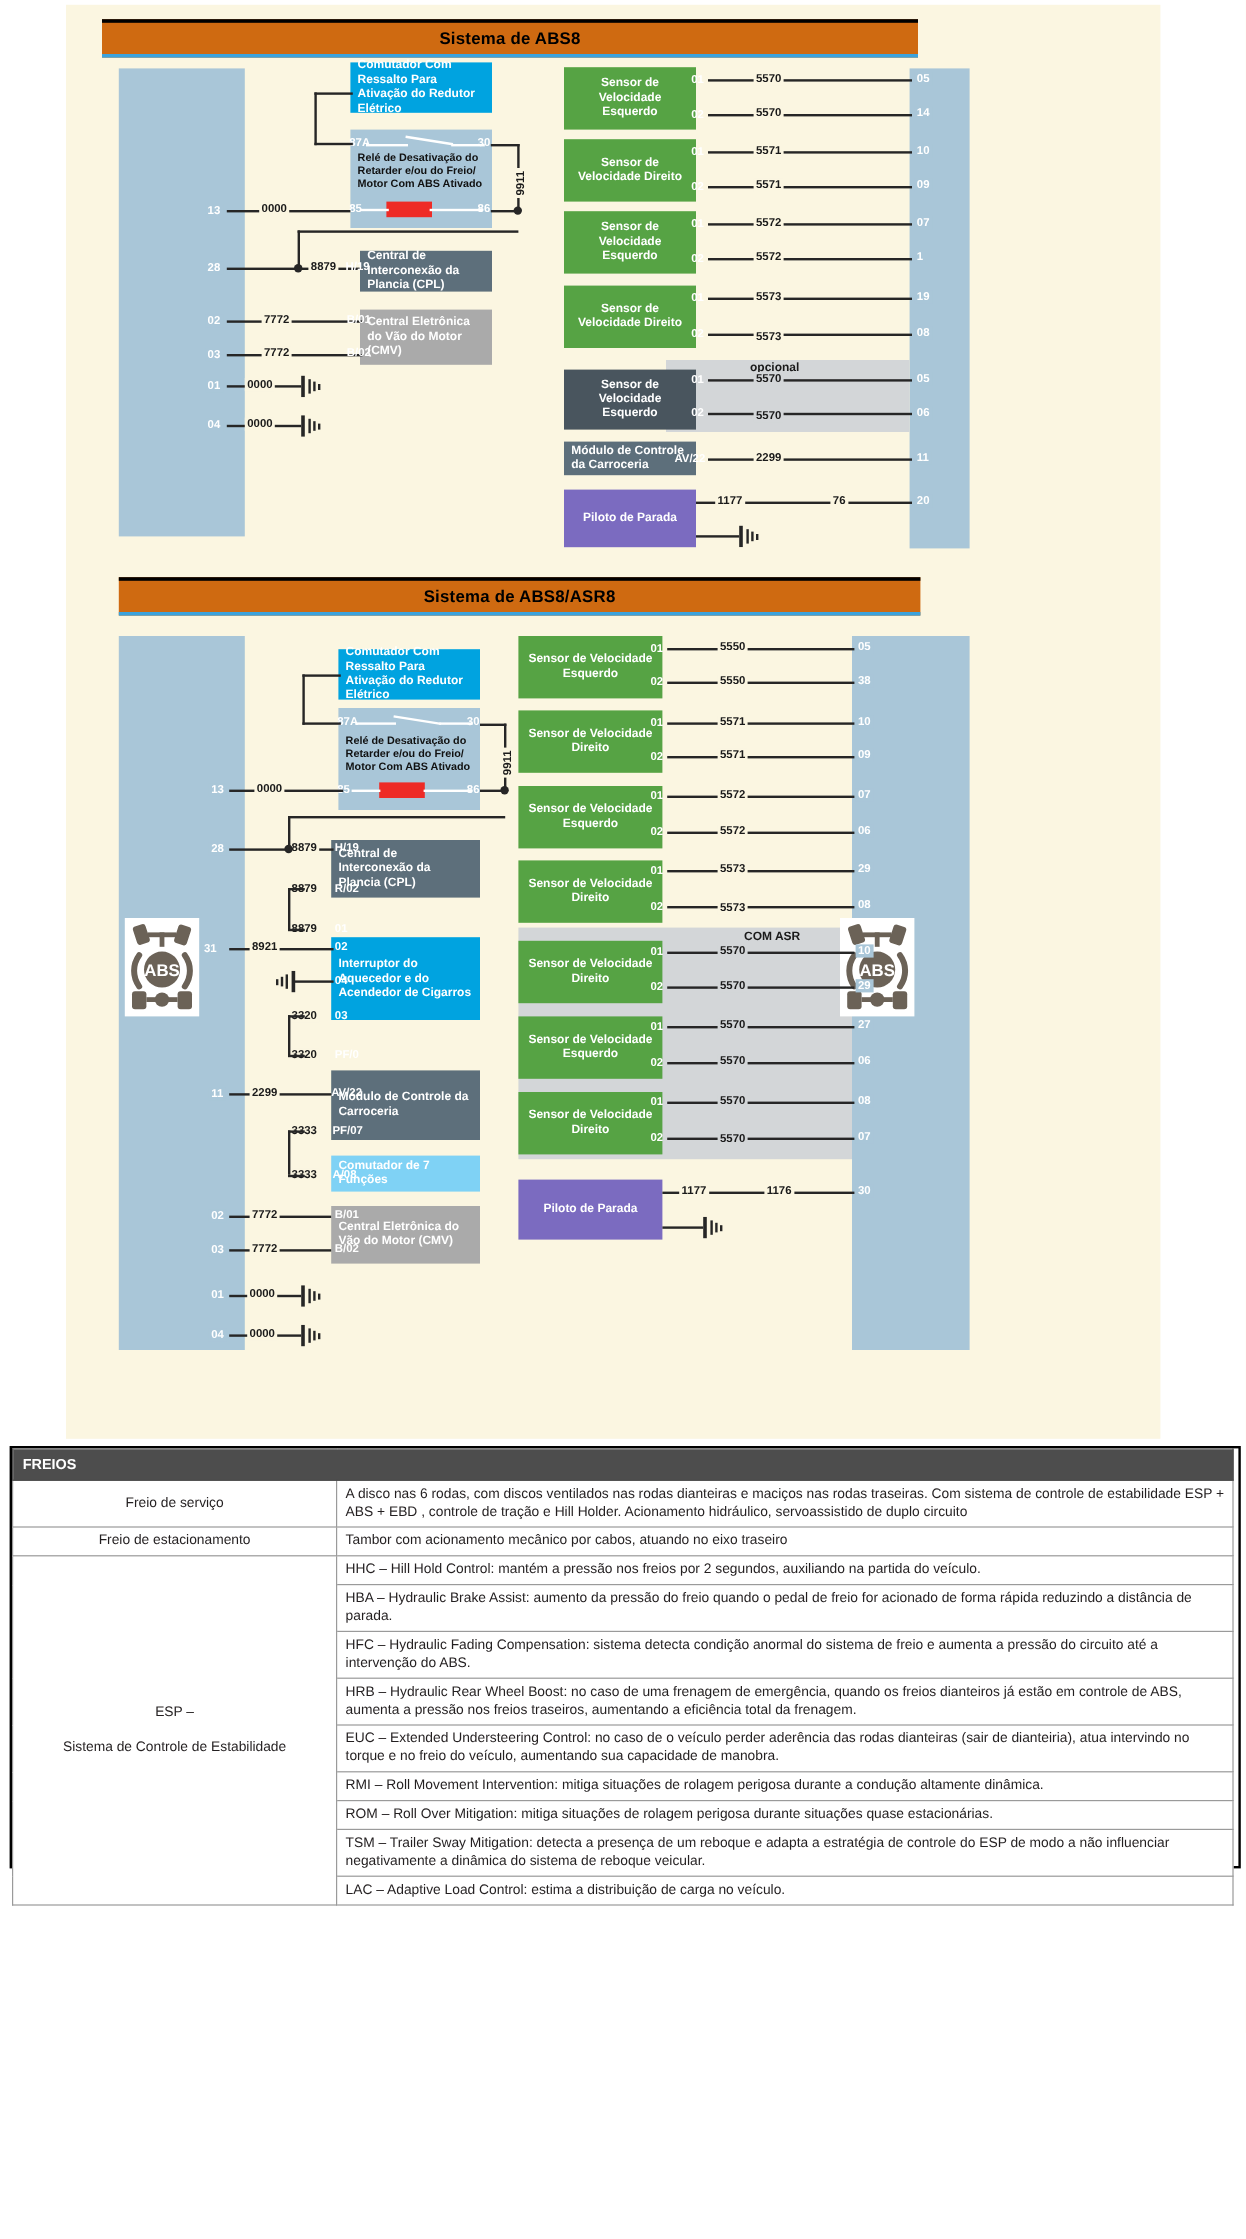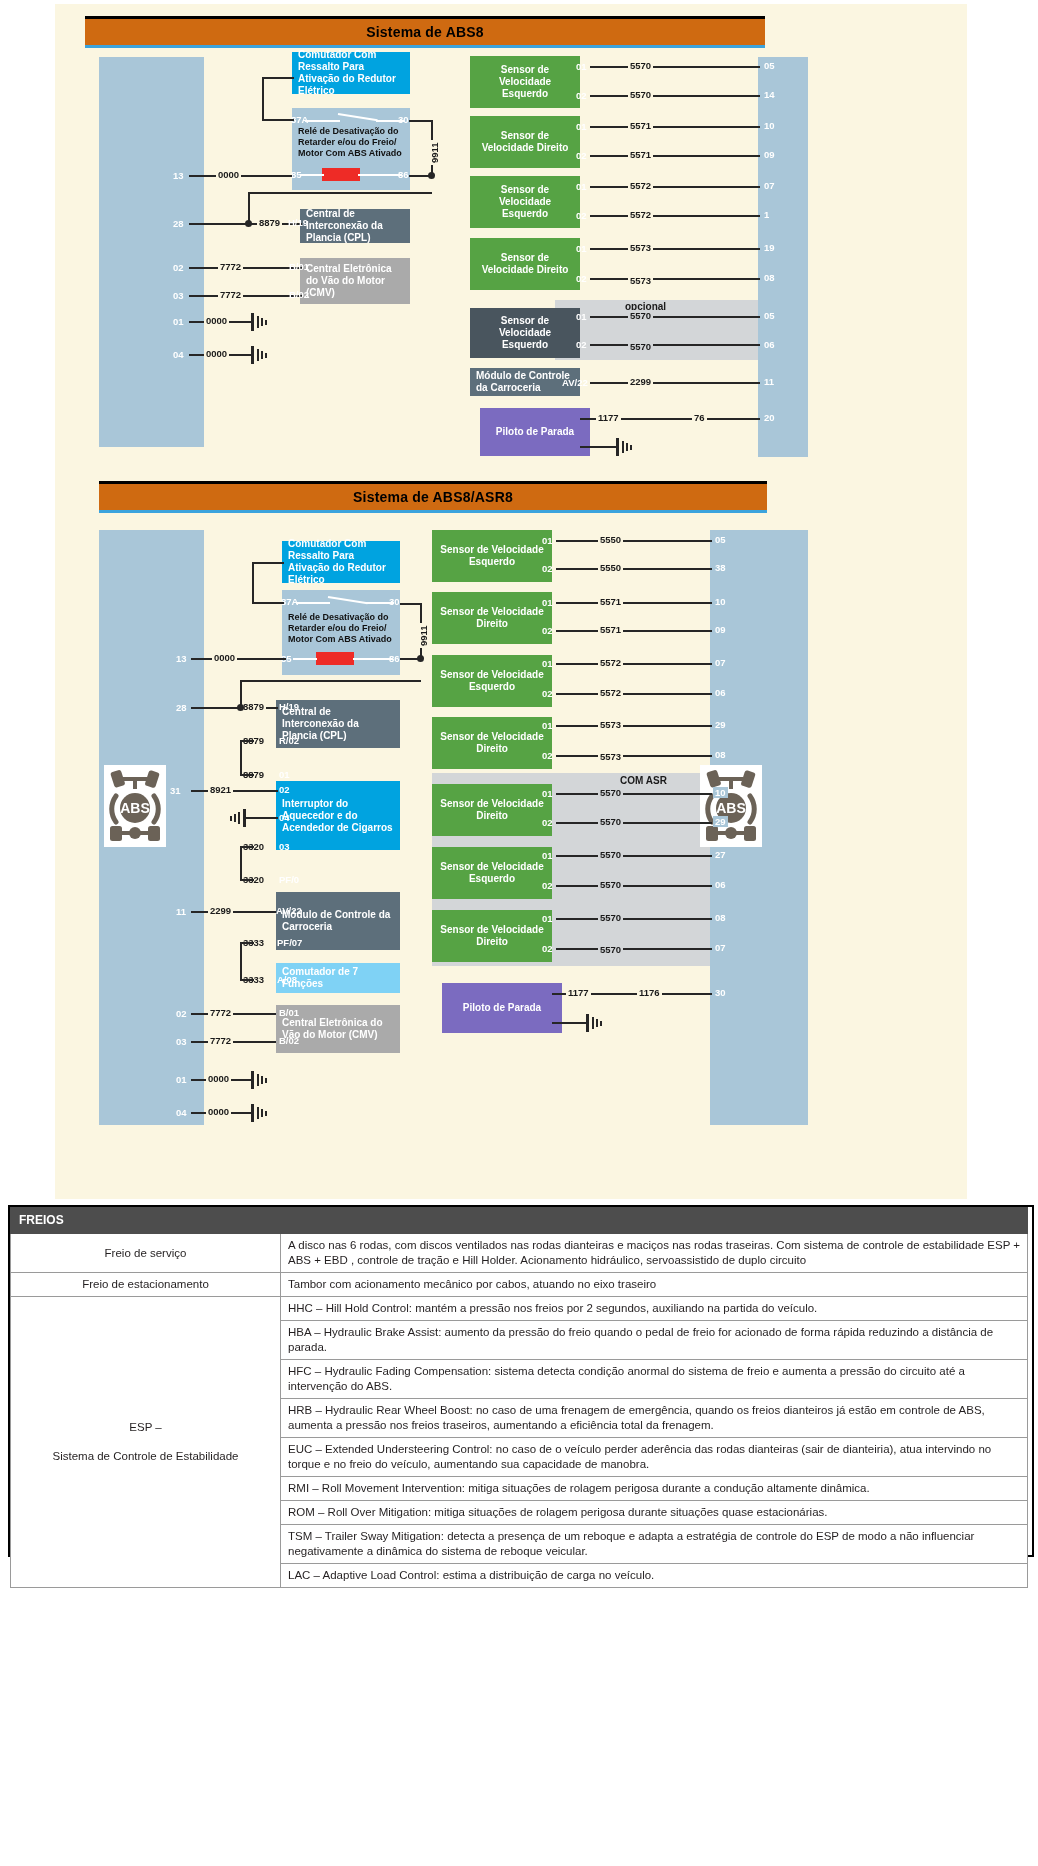--- a/index.html
+++ b/index.html
@@ -20,21 +20,21 @@
        display:flex;align-items:center;padding:3px 6px;}
   .box.center{justify-content:center;text-align:center;}
   .box.left{justify-content:flex-start;text-align:left;}
   .cyan{background:#00a3e0;}
   .lightblue{background:#a9c6d8;color:#000;}
   .skyblue{background:#7fd2f5;color:#fff;}
   .green{background:#5aa councillor;}
   .green{background:#56a344;}
   .slate{background:#5d6f7b;}
   .grey{background:#aaaaaa;}
-  .purple{background:#7b6bc0;margin-left:10px;}
+  .purple{background:#7b6bc0;}
   .darkslate{background:#49555e;}
 
   
   .pin{position:absolute;font-size:9.5px;font-weight:bold;line-height:11px;padding:0px 2px;box-sizing:border-box;}
   .pin.white{color:#ffffff;}
   .pin.lb{color:#ffffff;background:#a9c6d8;}
   .pin.onbox{color:#ffffff;}
 
   
   .wireH{position:absolute;height:2px;background:#262626;}

